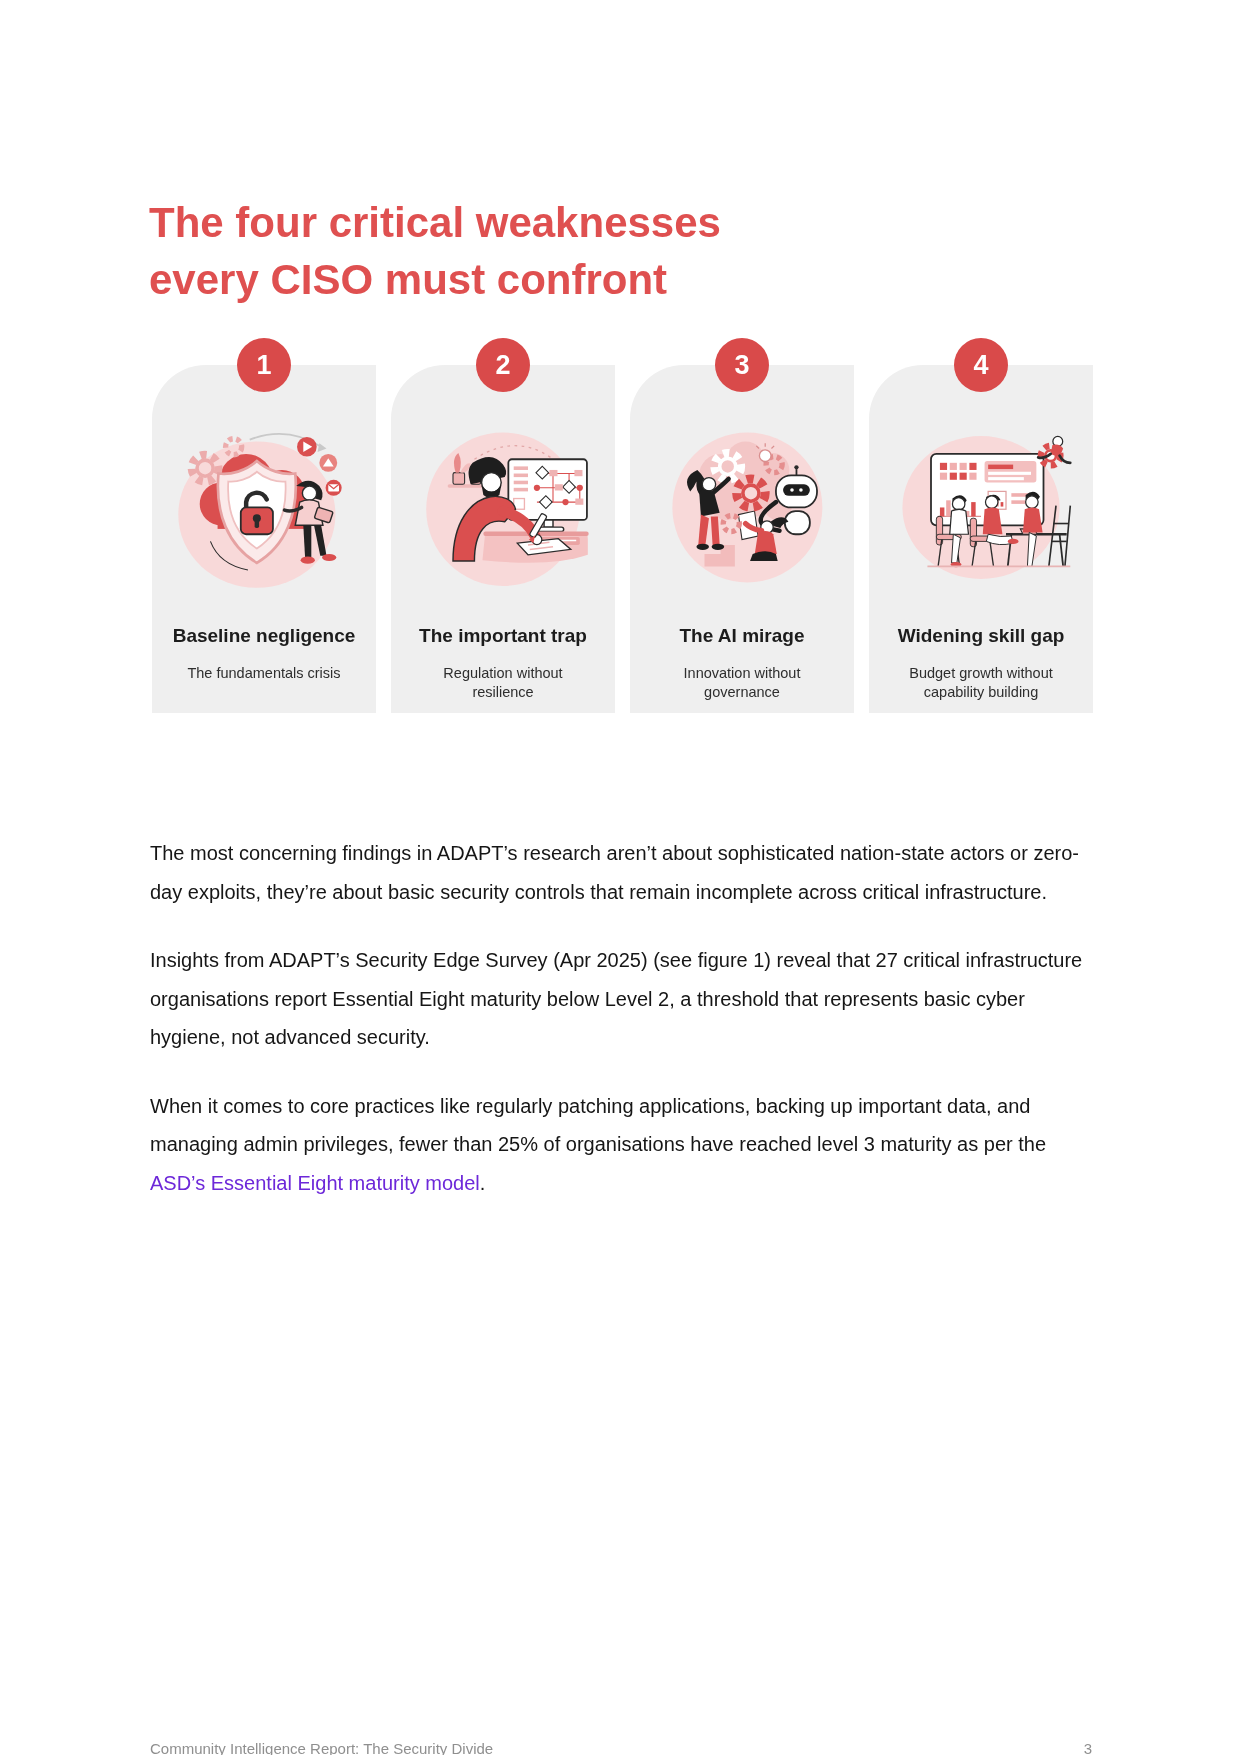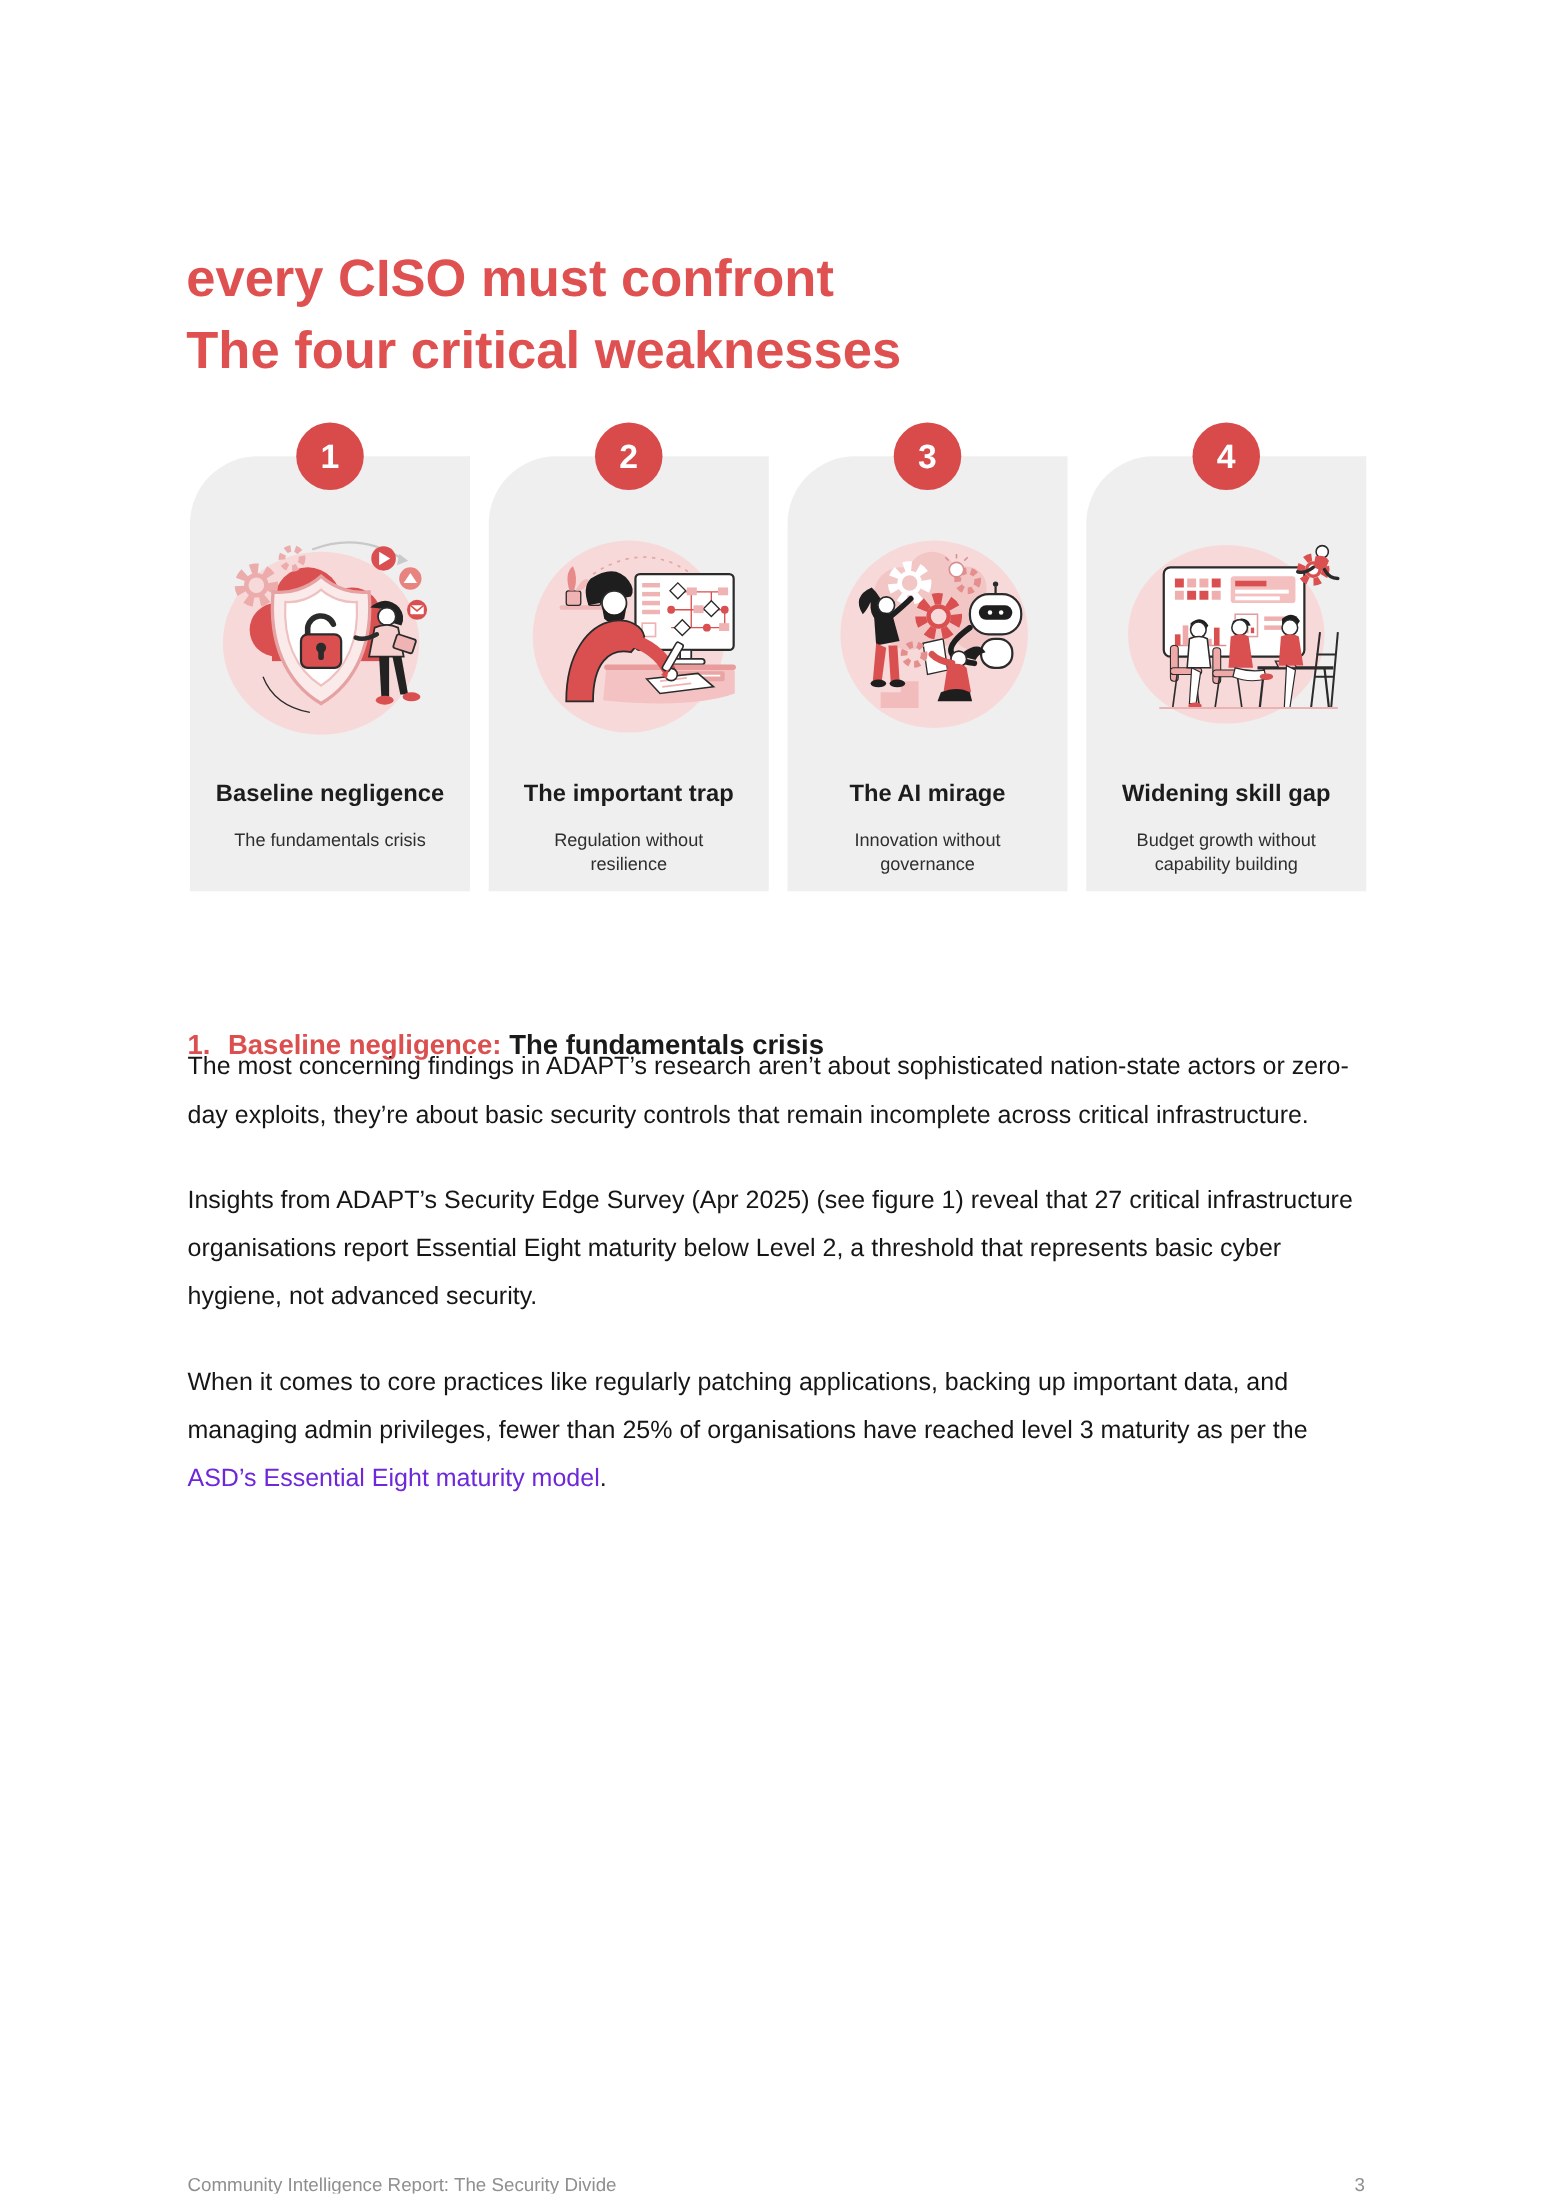--- a/index.html
+++ b/index.html
@@ -55,22 +55,22 @@
     display:flex; justify-content:space-between;
     font-size:15px; color:#8F8F8F;
   }
 </style>
 </head>
 <body>
 
 <div class="page">
 
   <h1 class="main-heading">
+    <div>The four critical weaknesses</div>
     <div>every CISO must confront</div>
-    <div>The four critical weaknesses</div>
   </h1>
 
   <div class="cards-row">
 
     <div class="card">
       <div class="card-badge">1</div>
       <div class="card-body">
         <div class="card-illustration">
           <svg viewBox="0 0 224 210">
             <ellipse cx="104" cy="118" rx="88" ry="82" fill="#F8D9D9"></ellipse>
@@ -335,24 +335,20 @@
             <line x1="52" y1="176" x2="212" y2="176" stroke="#E8B4B4" stroke-width="2"></line>
           </svg>
         </div>
         <div class="card-title">Widening skill gap</div>
         <div class="card-subtitle">Budget growth without capability building</div>
       </div>
     </div>
 
   </div>
 
-  <h2 class="section-heading">
-    <span class="section-number">1.</span><span class="section-highlight">Baseline negligence:</span>
-    <span>The fundamentals crisis</span>
-  </h2>
 
   <div class="body-copy">
     <p>The most concerning findings in ADAPT’s research aren’t about sophisticated nation-state actors or zero-day exploits, they’re about basic security controls that remain incomplete across critical infrastructure.</p>
     <p>Insights from ADAPT’s Security Edge Survey (Apr 2025) (see figure 1) reveal that 27 critical infrastructure organisations report Essential Eight maturity below Level 2, a threshold that represents basic cyber hygiene, not advanced security.</p>
     <p><span>When it comes to core practices like regularly patching applications, backing up important data, and managing admin privileges, fewer than 25% of organisations have reached level 3 maturity as per the </span><a class="inline-link">ASD’s Essential Eight maturity model</a><span>.</span></p>
   </div>
 
   <div class="page-footer">
     <span>Community Intelligence Report: The Security Divide</span>
     <span>3</span>

